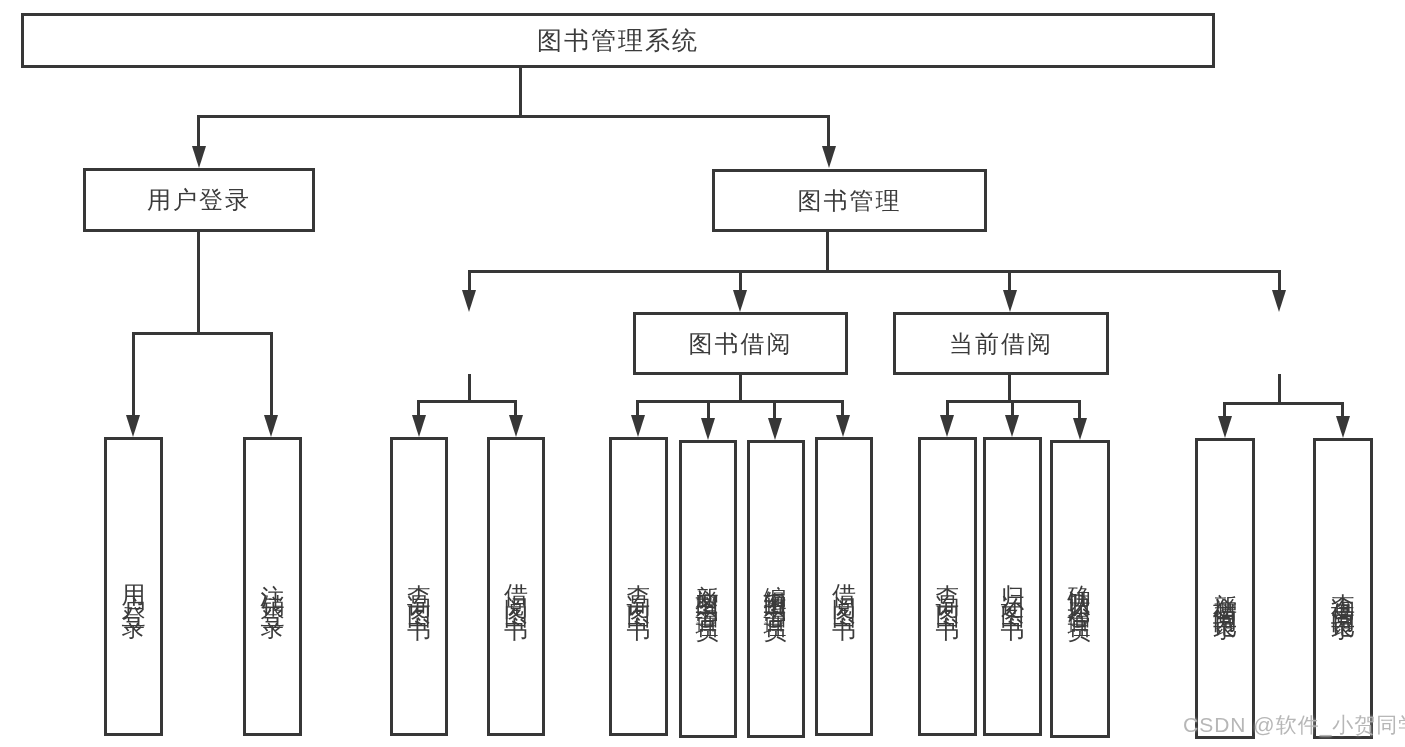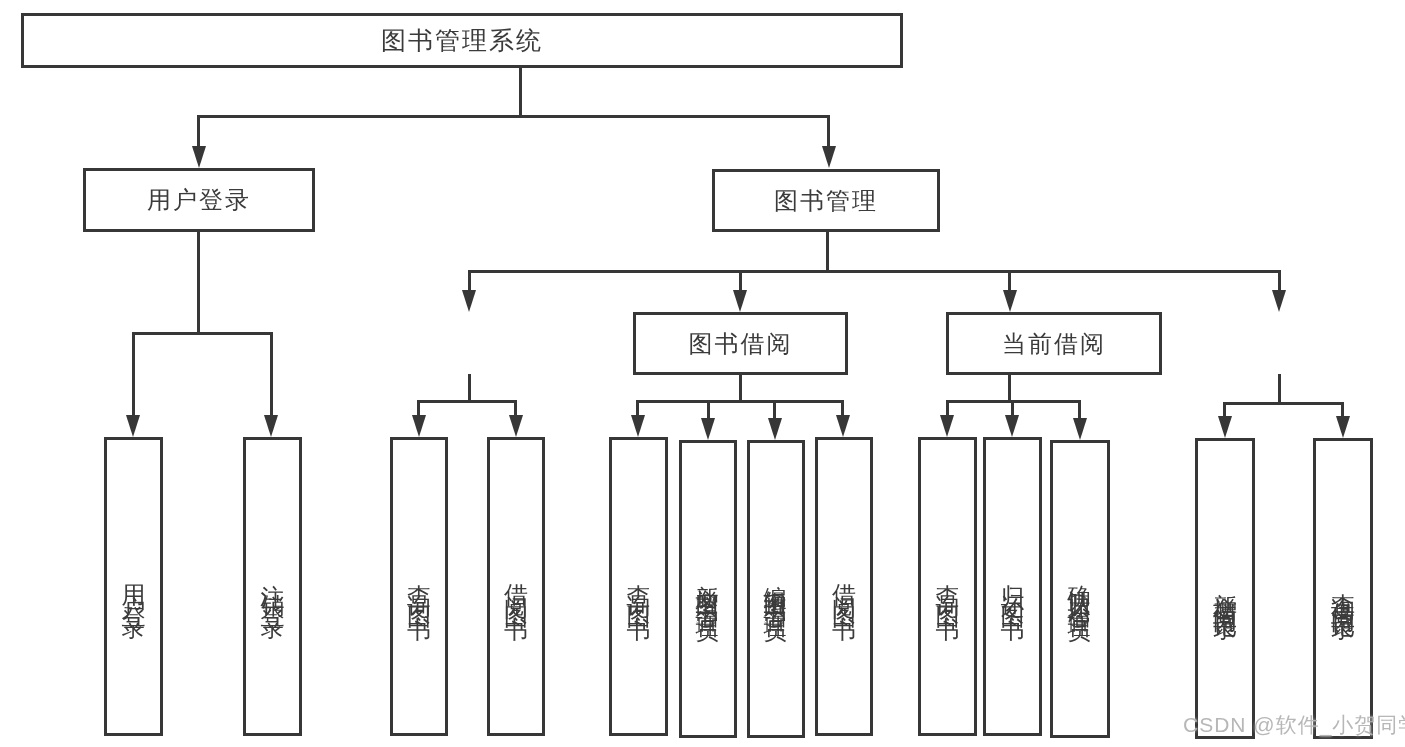--- a/index.html
+++ b/index.html
@@ -90,35 +90,35 @@
   <div class="arrow" style="left:631px;top:415px"></div>
   <div class="arrow" style="left:701px;top:418px"></div>
   <div class="arrow" style="left:768px;top:418px"></div>
   <div class="arrow" style="left:836px;top:415px"></div>
   <div class="arrow" style="left:940px;top:415px"></div>
   <div class="arrow" style="left:1005px;top:415px"></div>
   <div class="arrow" style="left:1073px;top:418px"></div>
   <div class="arrow" style="left:1218px;top:416px"></div>
   <div class="arrow" style="left:1336px;top:416px"></div>
 
-  <div class="hbox" style="left:21px;top:13px;width:882px;height:55px">
+  <div class="hbox" style="left:21px;top:13px;width:1194px;height:55px">
     <span class="hlabel title">图书管理系统</span>
   </div>
 
   <div class="hbox" style="left:83px;top:168px;width:232px;height:64px">
     <span class="hlabel">用户登录</span>
   </div>
-  <div class="hbox" style="left:712px;top:169px;width:228px;height:63px">
+  <div class="hbox" style="left:712px;top:169px;width:275px;height:63px">
     <span class="hlabel">图书管理</span>
   </div>
 
   <div class="hbox" style="left:633px;top:312px;width:215px;height:63px">
     <span class="hlabel">图书借阅</span>
   </div>
-  <div class="hbox" style="left:946px;top:312px;width:216px;height:63px">
+  <div class="hbox" style="left:893px;top:312px;width:216px;height:63px">
     <span class="hlabel">当前借阅</span>
   </div>
 
   <div class="vbox" style="left:104px;top:437px;width:59px;height:299px">
     <span class="vlabel ls11">用户登录</span>
   </div>
   <div class="vbox" style="left:243px;top:437px;width:59px;height:299px">
     <span class="vlabel ls11">注销登录</span>
   </div>
 

